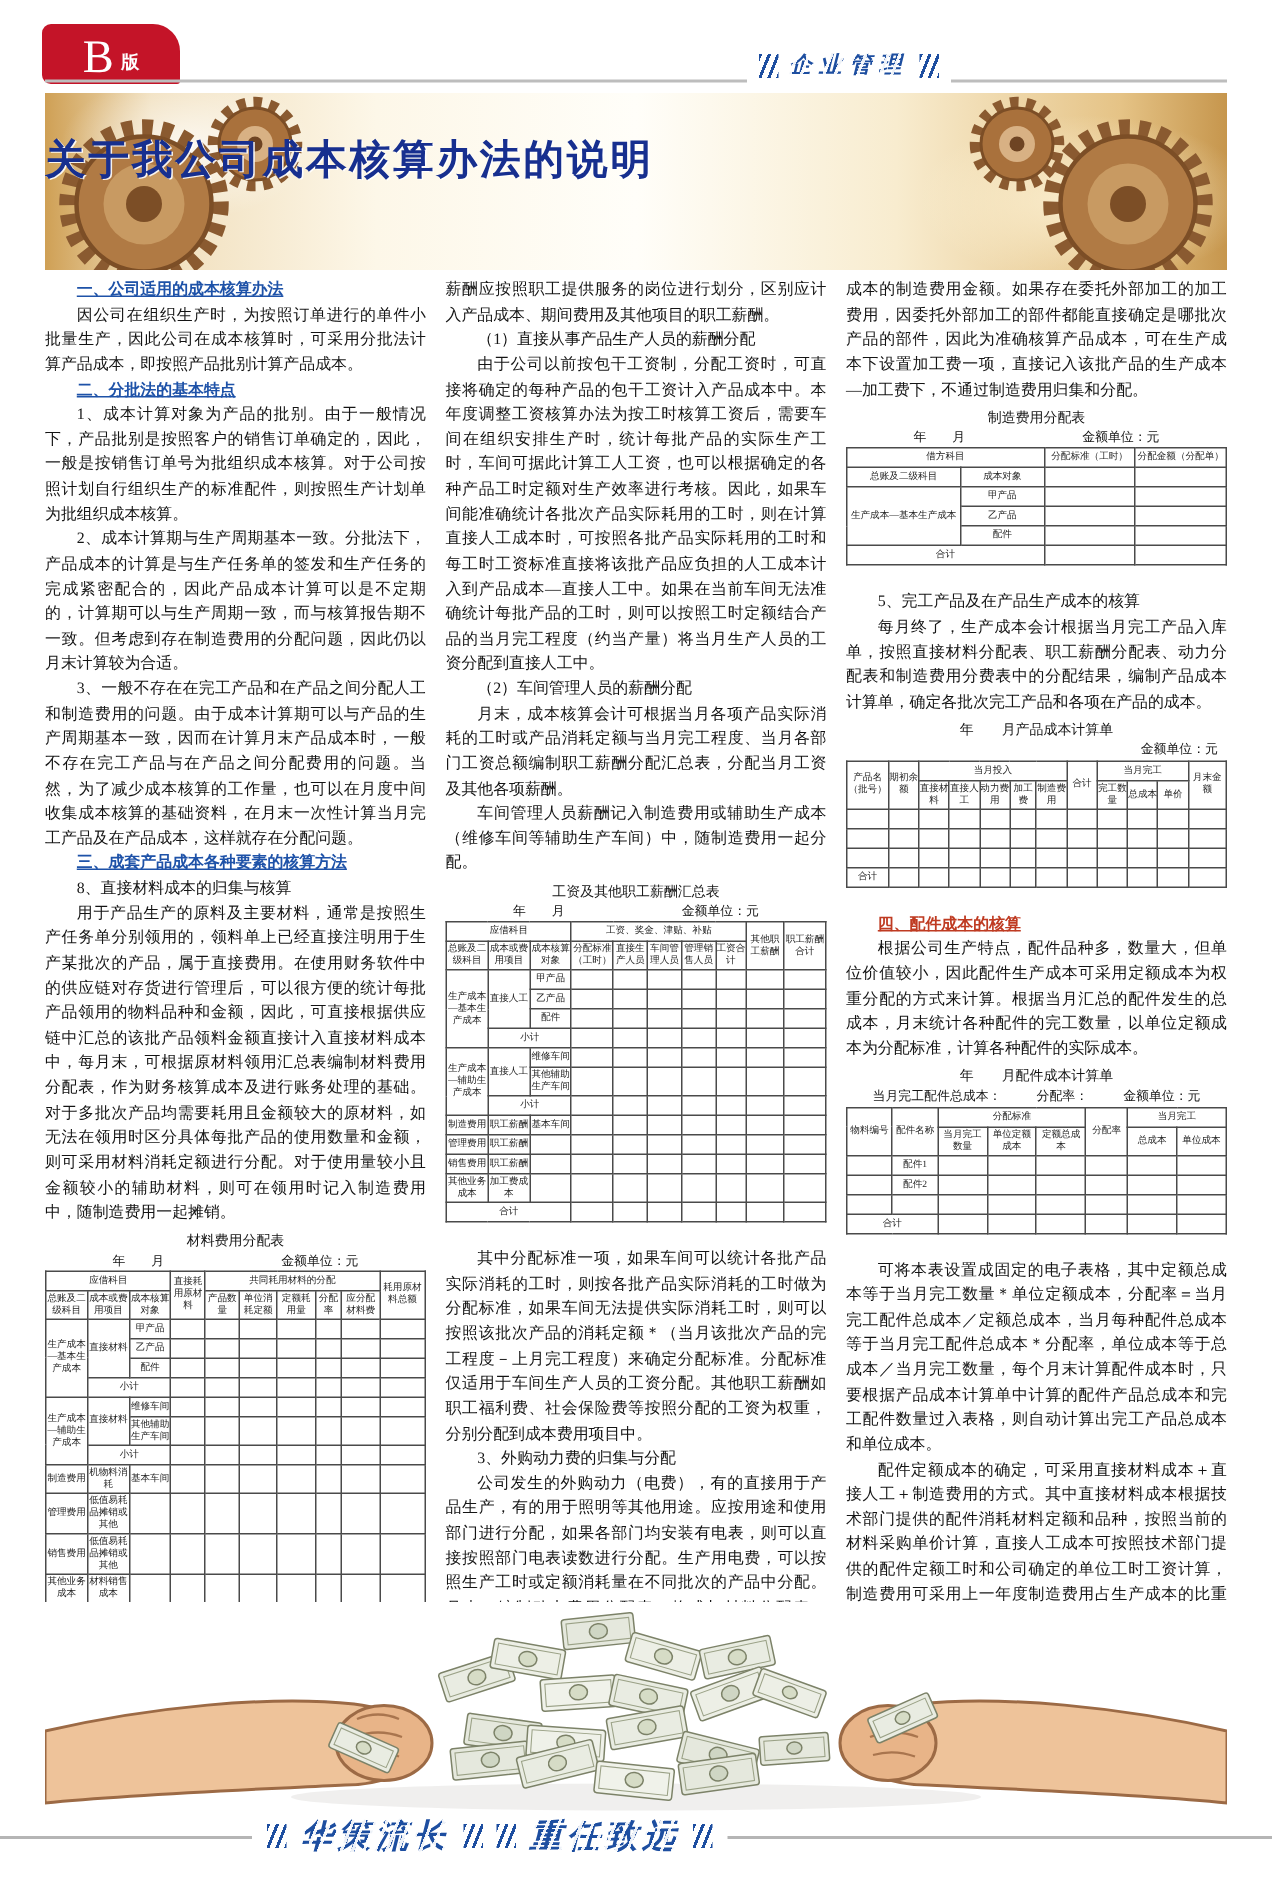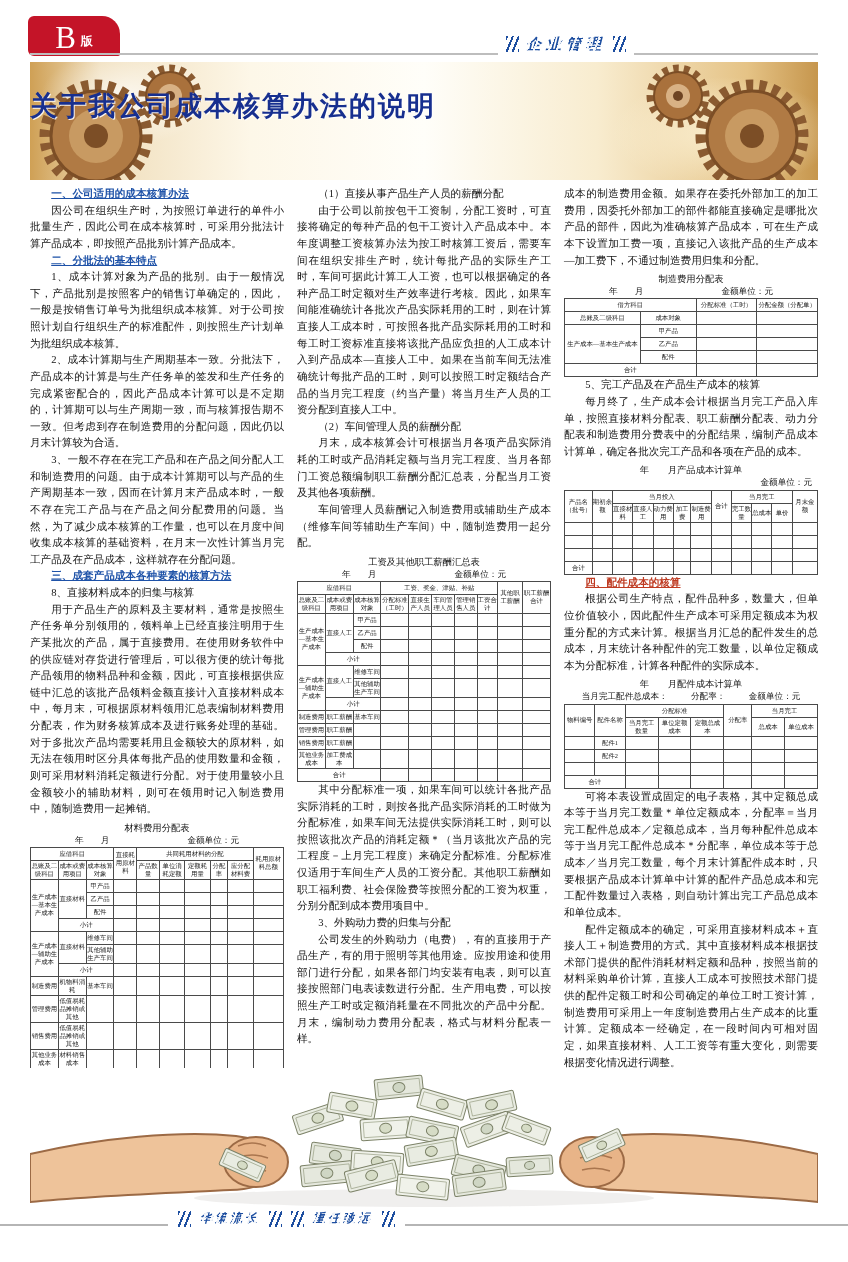--- a/index.html
+++ b/index.html
@@ -40,33 +40,33 @@
   
   .cols{position:absolute;left:30px;top:186px;width:788px;height:882px;display:flex;gap:13px;overflow:hidden;}
   .col{flex:0 0 254px;width:254px;font-size:10.6px;line-height:1.57;text-align:justify;}
   .col p{margin:0;text-indent:2em;}
   .col p.noind{text-indent:0;}
   .hd{font-weight:bold;text-decoration:underline;}
   .hb{color:#1e52a8;}
   .hr{color:#bf3b22;}
 
   
-  .tblock{margin:4px 0 0 0;}
+  .tblock{margin:4px 0 17px 0;}
   .ttitle{text-align:center;font-size:9.3px;line-height:1.4;text-indent:0 !important;}
   .tmeta{display:flex;justify-content:space-around;font-size:8.6px;line-height:1.3;padding:0 6px;}
   table.dt{width:100%;border-collapse:collapse;table-layout:fixed;margin-top:1px;}
   .dt td{border:1px solid #4a4a4a;font-size:6.4px;line-height:1.25;padding:1px 0;height:10px;
          text-align:center;vertical-align:middle;word-break:break-all;color:#222;font-weight:normal;}
 
   
   .art{position:absolute;left:30px;top:1058px;width:788px;height:152px;}
   .bottomrule{position:absolute;left:0;top:1224px;width:848px;height:2px;background:#b5b5b5;}
   .slogan{position:absolute;left:168px;top:1211px;background:#fff;padding:0 10px;z-index:2;
           display:flex;align-items:center;gap:9px;}
-  .slogan .hatchtext{font-size:12px;letter-spacing:3px;}
+  .slogan .hatchtext{font-size:22px;letter-spacing:3px;}
 </style>
 </head>
 <body>
 
 <div class="page">
 
   <div class="badge">
     <span class="bletter">B</span>
     <span class="bword">版</span>
   </div>
@@ -283,20 +283,21 @@
                 <td></td>
           </tr>
 
         </tbody>
           </table>
       </div>
 
     </div>
 
     <div class="col">
+      <p class="noind">薪酬应按照职工提供服务的岗位进行划分，区别应计入产品成本、期间费用及其他项目的职工薪酬。</p>
       <p>（1）直接从事产品生产人员的薪酬分配</p>
       <p>由于公司以前按包干工资制，分配工资时，可直接将确定的每种产品的包干工资计入产品成本中。本年度调整工资核算办法为按工时核算工资后，需要车间在组织安排生产时，统计每批产品的实际生产工时，车间可据此计算工人工资，也可以根据确定的各种产品工时定额对生产效率进行考核。因此，如果车间能准确统计各批次产品实际耗用的工时，则在计算直接人工成本时，可按照各批产品实际耗用的工时和每工时工资标准直接将该批产品应负担的人工成本计入到产品成本—直接人工中。如果在当前车间无法准确统计每批产品的工时，则可以按照工时定额结合产品的当月完工程度（约当产量）将当月生产人员的工资分配到直接人工中。</p>
       <p>（2）车间管理人员的薪酬分配</p>
       <p>月末，成本核算会计可根据当月各项产品实际消耗的工时或产品消耗定额与当月完工程度、当月各部门工资总额编制职工薪酬分配汇总表，分配当月工资及其他各项薪酬。</p>
       <p>车间管理人员薪酬记入制造费用或辅助生产成本（维修车间等辅助生产车间）中，随制造费用一起分配。</p>
 
       <div class="tblock">
         <p class="ttitle">工资及其他职工薪酬汇总表</p>
         <div class="tmeta">
           <span>年　　月</span>

